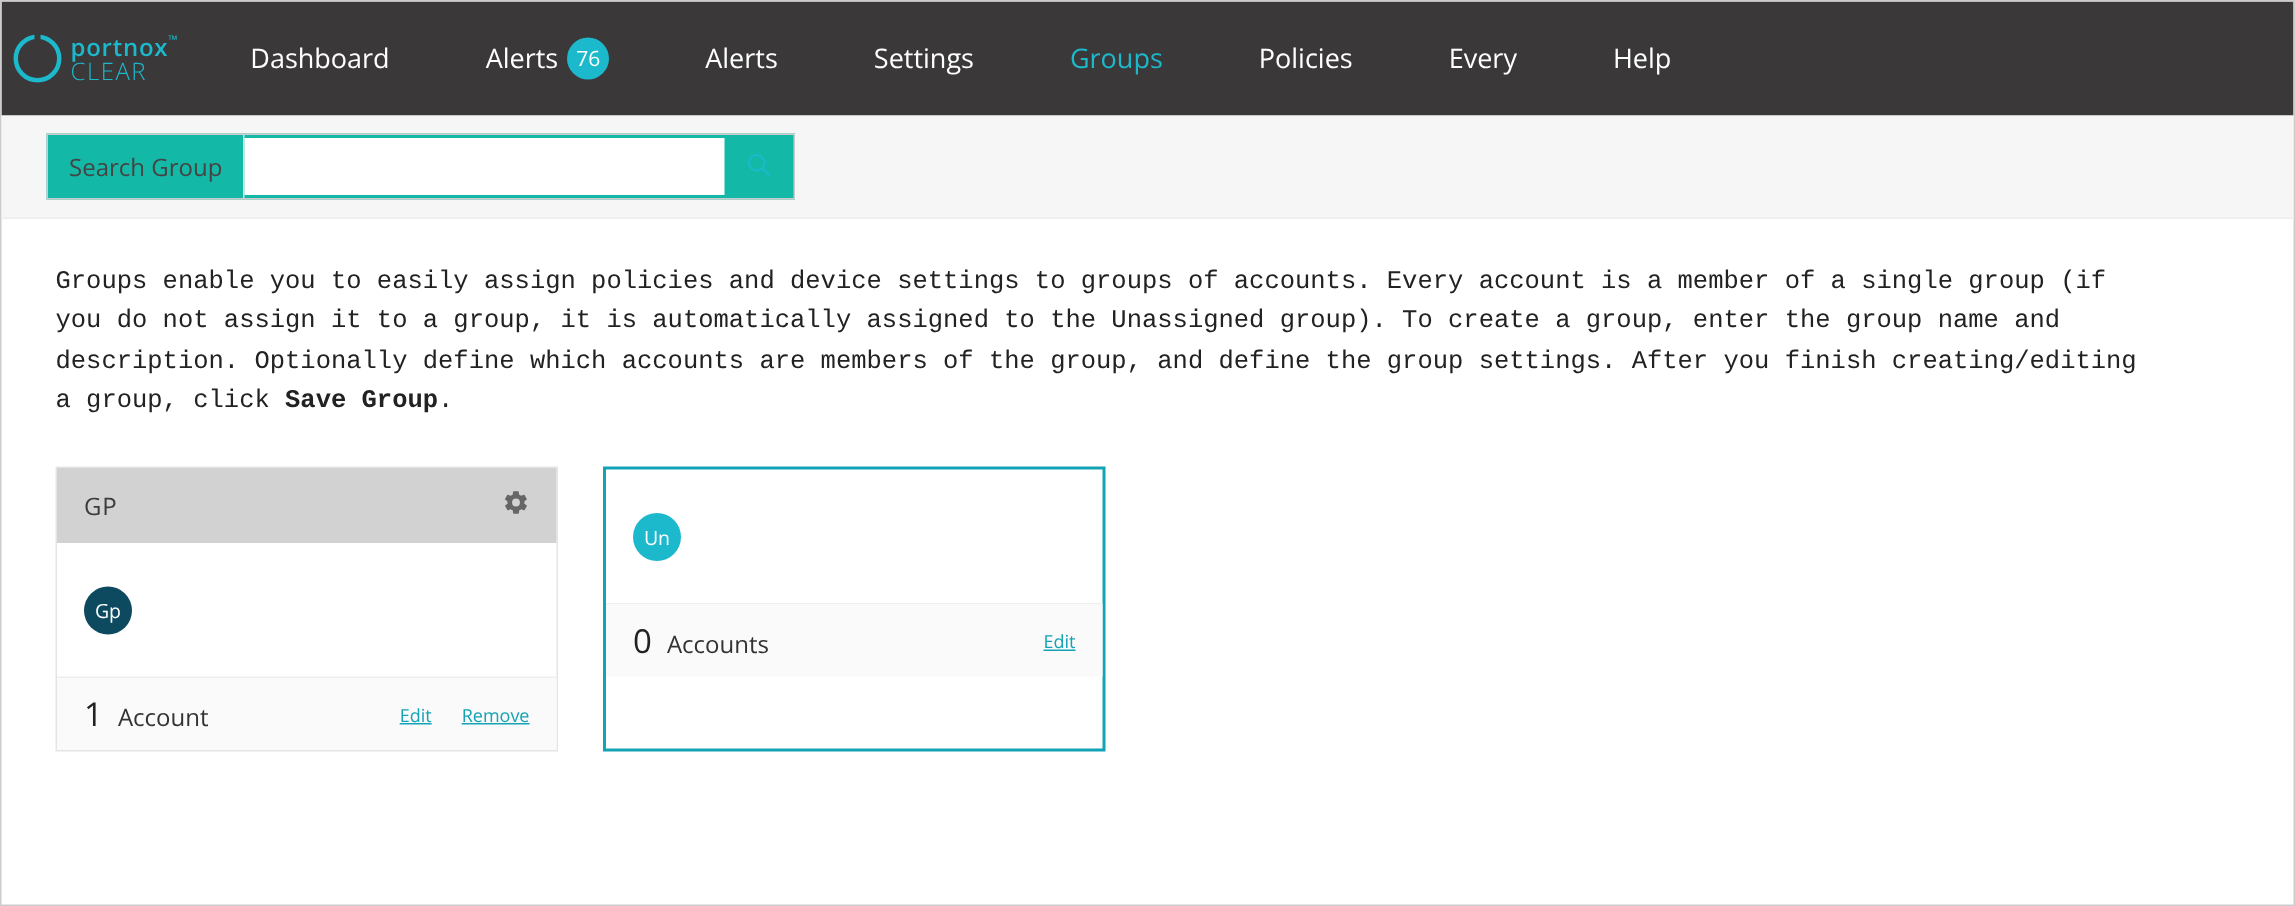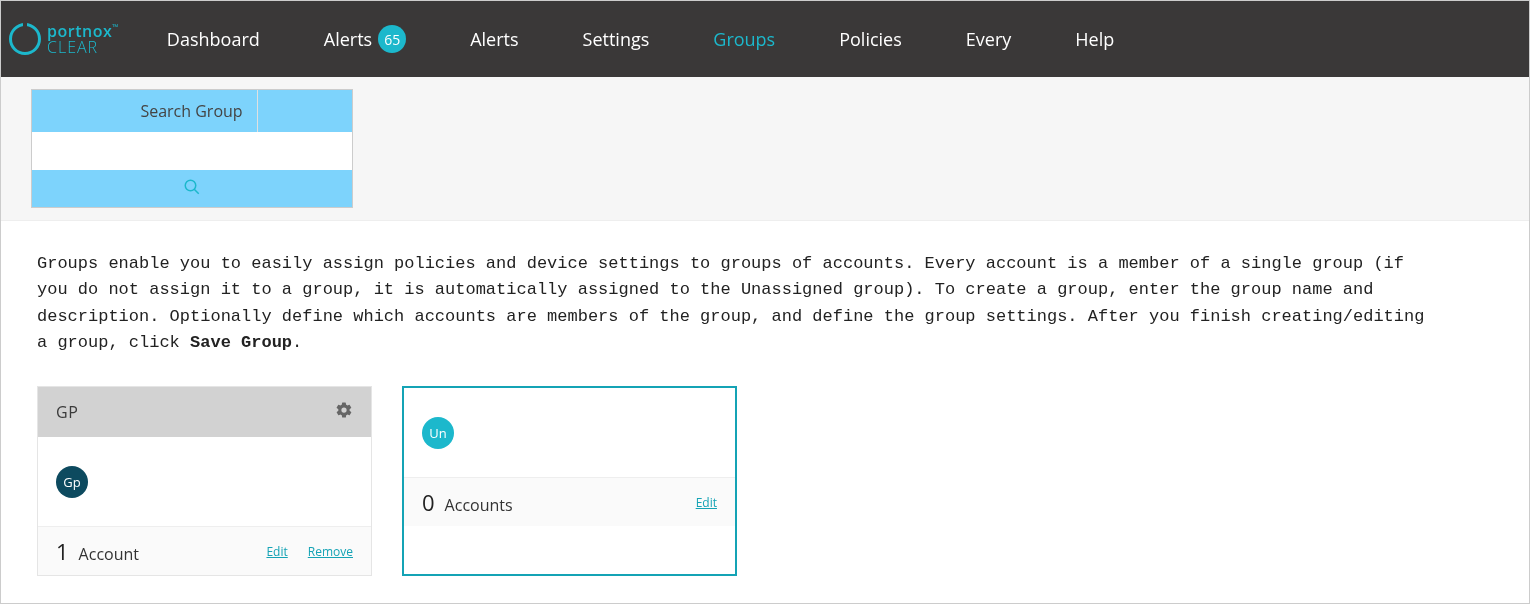--- a/index.html
+++ b/index.html
@@ -15,21 +15,21 @@
   .logo-text .brand1 sup { font-size:8px; vertical-align: top; }
   .logo-text .brand2 { font-size: 16px; font-weight: 300; letter-spacing:1px; }
 
   .nav-items { display: flex; align-items: center; gap: 64px; margin-left:18px; }
   .nav-item { color: #fff; font-size: 18px; font-weight: 500; cursor: pointer; display: flex; align-items:center; gap:6px; }
   .nav-item.active { color: #1cb8cc; }
   .nav-badge { background: #1cb8cc; color: #fff; border-radius: 50%; width: 28px; height: 28px; display:flex; align-items:center; justify-content:center; font-size: 14px; }
 
   
   .subbar { background: #f6f6f6; padding: 12px 30px; border-bottom: 1px solid #eee; }
-  .search-wrap { display: inline-flex; align-items:center; border: 1px solid #ccc; background:#7dd3fc;flex-direction:column; }
+  .search-wrap { display: inline-flex; align-items:center; border: 1px solid #ccc; background:#14b8a6; }
   .search-label { padding: 10px 14px; font-size: 16px; color:#444; border-right: 1px solid #e0e0e0; }
   .search-input { border:none; outline:none; font-size:16px; padding:10px 12px; width: 320px; }
   .search-btn { background:none; border:none; padding: 8px 14px; cursor:pointer; color:#1cb8cc; }
   .search-btn svg { width:18px; height:18px; }
 
   
   .content { padding: 30px 36px; }
   .desc { font-size: 17px; color: #222; line-height: 1.55; margin-bottom: 30px; max-width: 1400px; font-family: Liberation Mono, monospace; }
   .desc strong { font-weight: 700; }
 
@@ -67,21 +67,21 @@
     <div class="logo-circle"></div>
     <div class="logo-text">
       <span class="brand1"><span>portnox</span><sup>™</sup></span>
       <span class="brand2">CLEAR</span>
     </div>
   </div>
   <div class="nav-items">
     <div class="nav-item">Dashboard</div>
     <div class="nav-item">
       <span>Alerts</span>
-      <span class="nav-badge">65</span>
+      <span class="nav-badge">76</span>
     </div>
     <div class="nav-item">Alerts</div>
     <div class="nav-item">Settings</div>
     <div class="nav-item active">Groups</div>
     <div class="nav-item">Policies</div>
     <div class="nav-item">Every</div>
     <div class="nav-item">Help</div>
   </div>
 </div>
 

